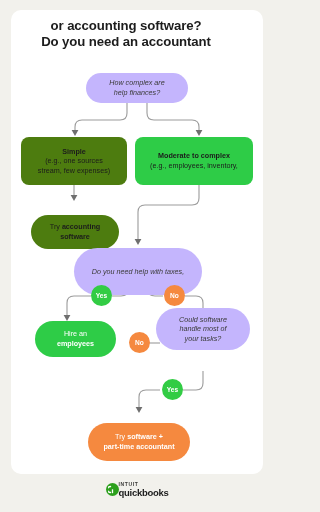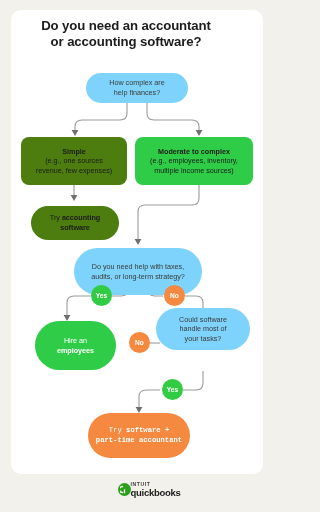--- a/index.html
+++ b/index.html
@@ -40,21 +40,21 @@
     justify-content: center;
     text-align: center;
     border-radius: 999px;
     line-height: 9.6px;
     font-size: 7.2px;
     color: #1c1c1c;
   }
   .node .txt { display: block; width: 100%; padding: 0 4px; }
   .node b { font-weight: bold; }
 
-  .decision { background: #7dd3fc; color: #3a3a38; }
+  .decision { background: #c4b5fd; color: #3a3a38; font-style: italic; }
   .yellow   { background: #4d7c0f; }
   .green    { background: #2ecc47; }
   .green-solid { background: #2ecc47; color: #ffffff; }
   .orange-solid{ background: #f5893f; color: #ffffff; }
 
   .badge {
     position: absolute;
     border-radius: 50%;
     display: flex;
     align-items: center;
@@ -66,21 +66,21 @@
   }
   .badge-yes { background: #32cc44; }
   .badge-no  { background: #f5893f; }
 
   svg.wires { position: absolute; left: 0; top: 0; width: 274px; height: 512px; }
   svg.wires path { fill: none; stroke: #9b9b9b; stroke-width: 1.1px; }
 
   
   .logo {
     position: absolute;
-    left: 12px; top: 482px;
+    left: 0; top: 482px;
     width: 274px;
     display: flex;
     align-items: center;
     justify-content: center;
   }
   .logo-mark {
     width: 13px; height: 13px;
     border-radius: 50%;
     background: #2ca01c;
     display: flex; align-items: center; justify-content: center;
@@ -97,22 +97,22 @@
   }
 </style>
 </head>
 <body>
 
 <div id="root">
 
   <div class="card"></div>
 
   <div class="title">
+    <span class="title-line">or accounting software?</span>
     <span class="title-line">Do you need an accountant</span>
-    <span class="title-line">or accounting software?</span>
   </div>
 
   <svg class="wires" viewBox="0 0 274 512">
 
     <path d="M127,103 L127,113 Q127,120 120,120 L82,120 Q75,120 75,127 L75,131"></path>
     <path d="M147,103 L147,113 Q147,120 154,120 L192,120 Q199,120 199,127 L199,131"></path>
 
     <path d="M74,185 L74,196"></path>
 
     <path d="M199,185 L199,198 Q199,205 192,205 L145,205 Q138,205 138,212 L138,240"></path>
@@ -146,54 +146,52 @@
     <span class="txt">
       <span>How complex are</span><br>
       <span>help finances?</span>
     </span>
   </div>
 
   <div class="node yellow" style="left:21px; top:137px; width:106px; height:48px; border-radius:8px;">
     <span class="txt">
       <b>Simple</b><br>
       <span>(e.g., one sources</span><br>
-      <span>revenue, few expenses)</span>
+      <span>stream, few expenses)</span>
     </span>
   </div>
 
   <div class="node green" style="left:135px; top:137px; width:118px; height:48px; border-radius:8px;">
     <span class="txt">
       <b>Moderate to complex</b><br>
       <span>(e.g., employees, inventory,</span><br>
-      <span>multiple income sources)</span>
-    </span>
-  </div>
-
-  <div class="node yellow" style="left:31px; top:206px; width:88px; height:34px;">
+    </span>
+  </div>
+
+  <div class="node yellow" style="left:31px; top:215px; width:88px; height:34px;">
     <span class="txt">
       <span>Try </span><b>accounting</b><br>
       <b>software</b>
     </span>
   </div>
 
   <div class="node decision" style="left:74px; top:248px; width:128px; height:47px;">
     <span class="txt">
       <span>Do you need help with taxes,</span><br>
-      <span>audits, or long-term strategy?</span>
     </span>
   </div>
 
   <div class="badge badge-yes" style="left:91px; top:285px; width:21px; height:21px;">
     <span>Yes</span>
   </div>
   <div class="badge badge-no" style="left:164px; top:285px; width:21px; height:21px;">
     <span>No</span>
   </div>
 
-  <div class="node green-solid" style="left:35px; top:321px; width:81px; height:49px;">
+  <div class="node green-solid" style="left:35px; top:321px; width:81px; height:36px;">
     <span class="txt">
       <span>Hire an</span><br>
       <b>employees</b>
     </span>
   </div>
 
   <div class="badge badge-no" style="left:129px; top:332px; width:21px; height:21px;">
     <span>No</span>
   </div>
 
@@ -202,21 +200,21 @@
       <span>Could software</span><br>
       <span>handle most of</span><br>
       <span>your tasks?</span>
     </span>
   </div>
 
   <div class="badge badge-yes" style="left:162px; top:379px; width:21px; height:21px;">
     <span>Yes</span>
   </div>
 
-  <div class="node orange-solid" style="left:88px; top:413px; width:102px; height:45px;font-family:Liberation Mono, monospace;">
+  <div class="node orange-solid" style="left:88px; top:423px; width:102px; height:38px;">
     <span class="txt">
       <span>Try </span><b>software +</b><br>
       <b>part-time accountant</b>
     </span>
   </div>
 
   <div class="logo">
     <div class="logo-mark">
       <svg width="9" height="9" viewBox="0 0 9 9" aria-hidden="true">
         <path d="M3.1,1.6 A3,3 0 1,0 3.1,7.4" fill="none" stroke="#ffffff" stroke-width="1.3"></path>

